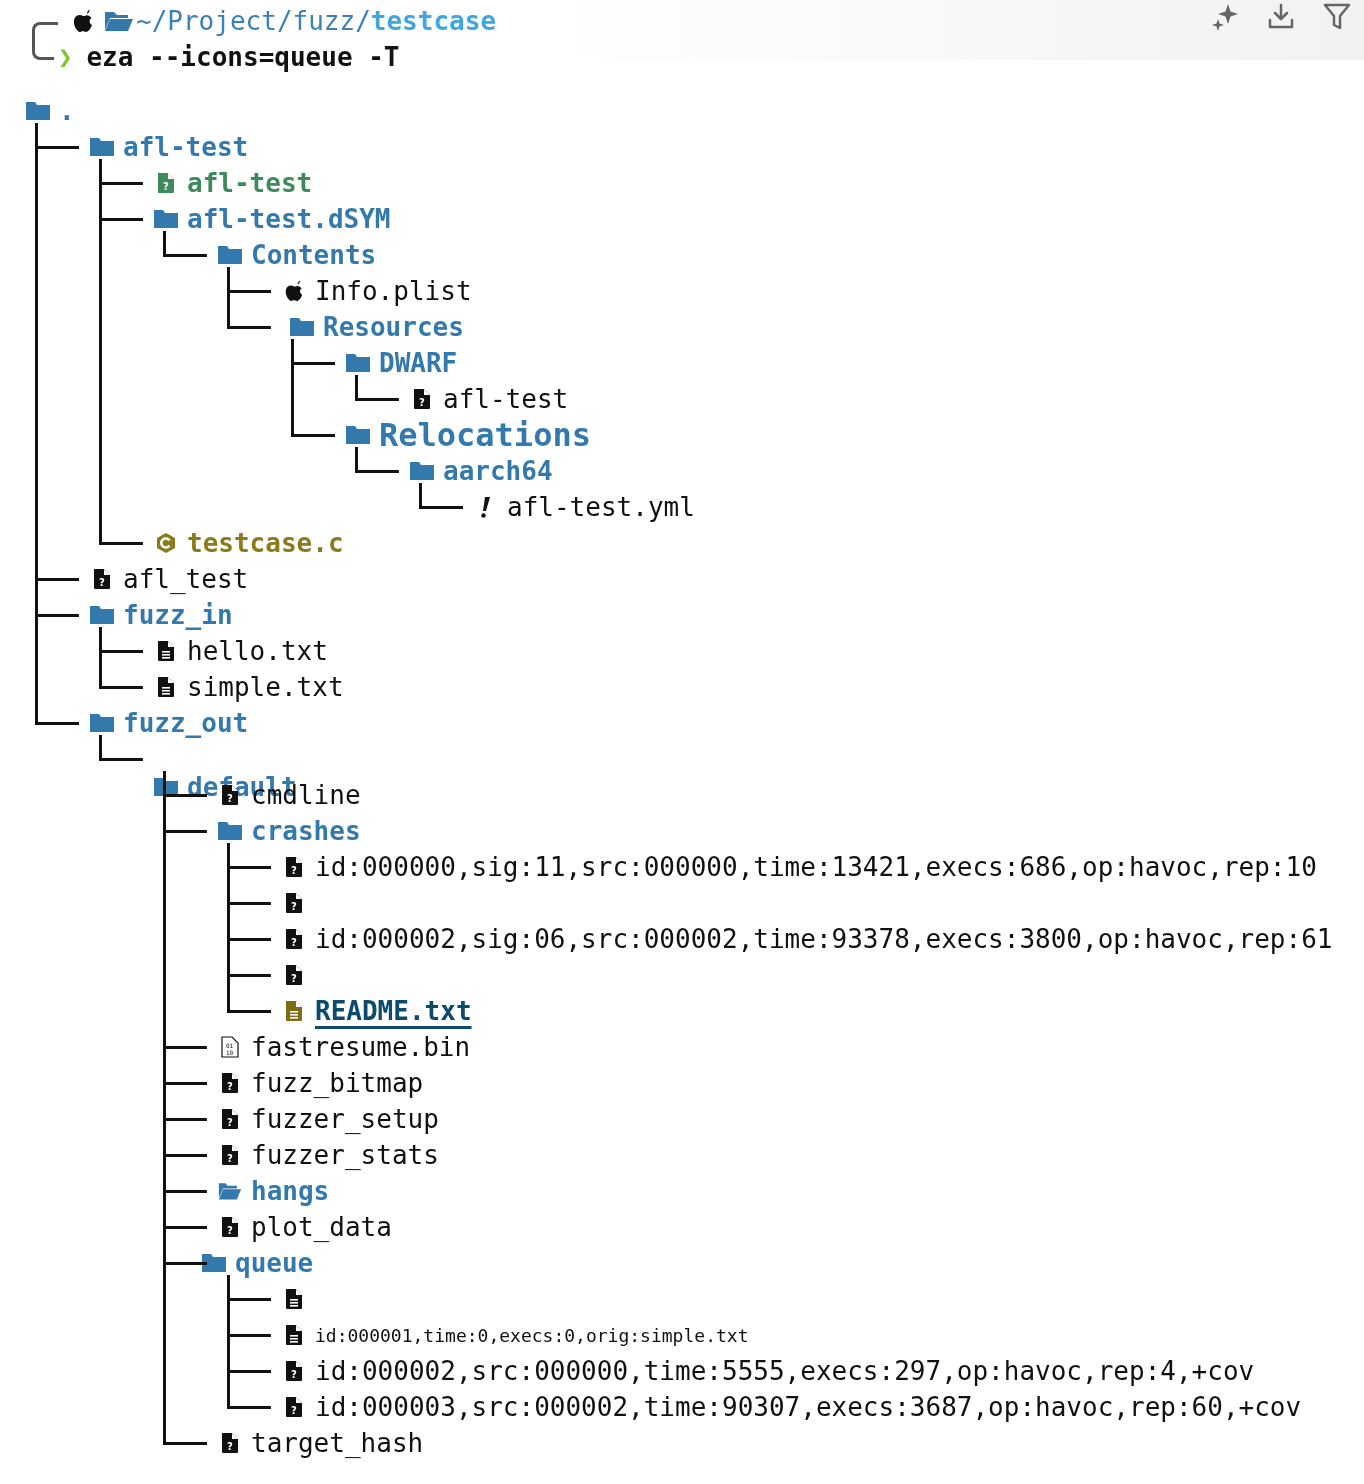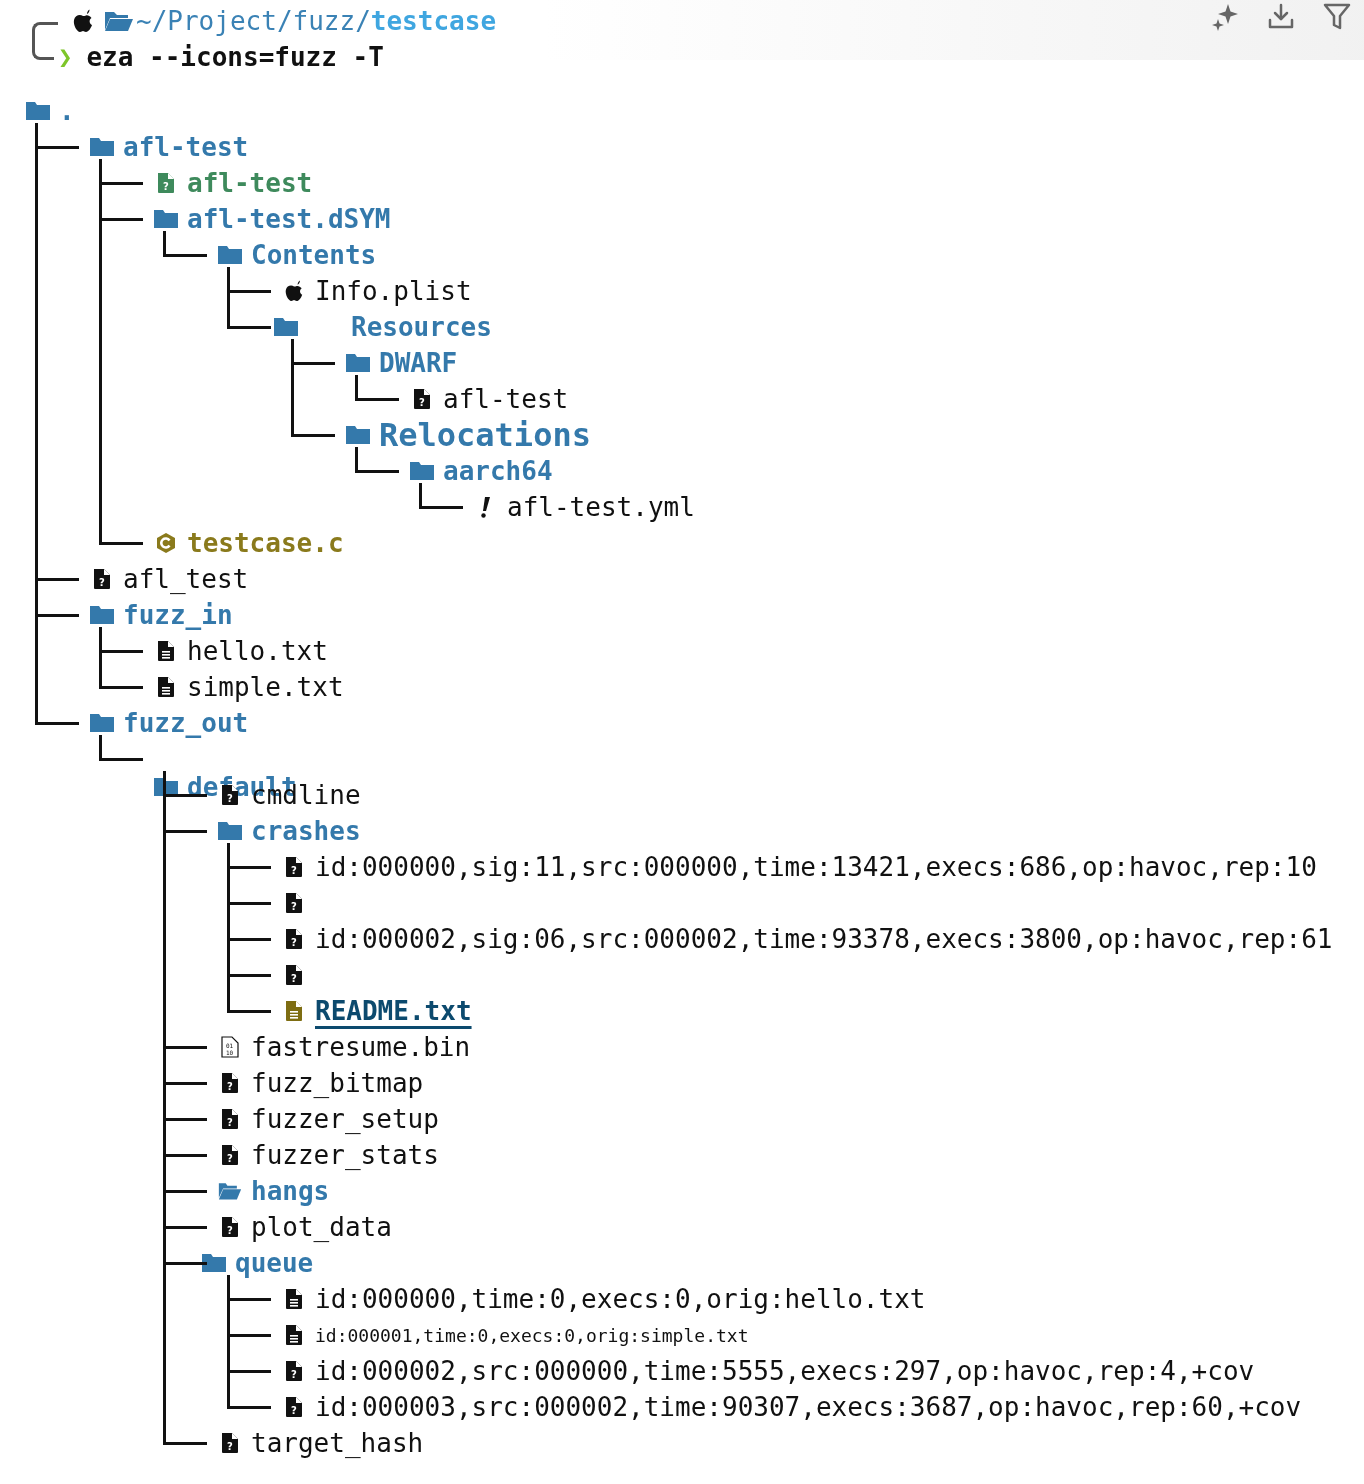--- a/index.html
+++ b/index.html
@@ -66,21 +66,21 @@
     <path d="M11 7 C8 5 3 6 2 11 C1 16 5 23 8 23 C9.5 23 10 22 11 22 C12 22 12.5 23 14 23 C16.5 23 19 19 20 16 C17.5 15 16.5 11 19.5 9 C18 7 15.5 6 14 6.5 C12.5 7 11.5 7.3 11 7 Z" fill="#111"></path>
   </svg>
   <svg width="30" height="24" viewBox="0 0 30 24" style="margin-right:2px">
     <path d="M1 3 H10 L13 6 H24 V9 H6 L1 21 Z" fill="#3479ab"></path>
     <path d="M6 10 H29 L24 22 H1 Z" fill="#3479ab"></path>
   </svg>
   <span class="path-dim">~/Project/fuzz/</span><span class="path-cur">testcase</span>
 </div>
 
 <div class="prompt-line2">
-  <span class="chev">❯</span><span class="cmd">eza --icons=fuzz -T</span>
+  <span class="chev">❯</span><span class="cmd">eza --icons=queue -T</span>
 </div>
 
 <div id="tree">
     <div class="entry" style="left: 26px; top: 93px;">
       <span class="ico">
         <svg width="24" height="20" viewBox="0 0 24 20">
           <path d="M0 1 H9 L11 4 H24 V19 H0 Z" fill="#3479ab"></path>
         </svg>
       </span>
       <span class="dir" style="font-size: 26px;">.</span>
@@ -130,21 +130,21 @@
     <div class="entry" style="left: 282px; top: 273px;">
       <span class="ico">
         <svg width="20" height="22" viewBox="0 0 22 24">
           <path d="M15 5 C15 3 16 1.5 17.5 0.5 C17.6 2.5 16.5 4.5 15 5 Z" fill="#111"></path>
           <path d="M11 7 C8 5 3 6 2 11 C1 16 5 23 8 23 C9.5 23 10 22 11 22 C12 22 12.5 23 14 23 C16.5 23 19 19 20 16 C17.5 15 16.5 11 19.5 9 C18 7 15.5 6 14 6.5 C12.5 7 11.5 7.3 11 7 Z" fill="#111"></path>
         </svg>
       </span>
       <span class="plain" style="font-size: 26px;">Info.plist</span>
     </div>
     <div class="hline" style="left: 227px; top: 290px;"></div>
-    <div class="entry" style="left: 274px; top: 309px; gap: 44px;">
+    <div class="entry" style="left: 290px; top: 309px;">
       <span class="ico">
         <svg width="24" height="20" viewBox="0 0 24 20">
           <path d="M0 1 H9 L11 4 H24 V19 H0 Z" fill="#3479ab"></path>
         </svg>
       </span>
       <span class="dir" style="font-size: 26px;">Resources</span>
     </div>
     <div class="hline" style="left: 227px; top: 326px;"></div>
     <div class="branch" style="left: 291px; top: 339px; height: 97px;"></div>
     <div class="entry" style="left: 346px; top: 345px; justify-content: flex-end;">
@@ -429,21 +429,20 @@
     <div class="entry" style="left: 282px; top: 1281px;">
       <span class="ico">
         <svg width="18" height="22" viewBox="0 0 18 22">
           <path d="M1 1 H11 L17 7 V20 a1 1 0 0 1 -1 1 H2 a1 1 0 0 1 -1 -1 Z" fill="#111"></path>
           <path d="M11 1 V7 H17" fill="#fff"></path>
           <rect x="5" y="11" width="8" height="1.6" fill="#fff"></rect>
           <rect x="5" y="14" width="8" height="1.6" fill="#fff"></rect>
           <rect x="5" y="17" width="8" height="1.6" fill="#fff"></rect>
         </svg>
       </span>
-      <span class="plain" style="font-size: 26px;">id:000000,time:0,execs:0,orig:hello.txt</span>
     </div>
     <div class="hline" style="left: 227px; top: 1298px;"></div>
     <div class="entry" style="left: 282px; top: 1317px;">
       <span class="ico">
         <svg width="18" height="22" viewBox="0 0 18 22">
           <path d="M1 1 H11 L17 7 V20 a1 1 0 0 1 -1 1 H2 a1 1 0 0 1 -1 -1 Z" fill="#111"></path>
           <path d="M11 1 V7 H17" fill="#fff"></path>
           <rect x="5" y="11" width="8" height="1.6" fill="#fff"></rect>
           <rect x="5" y="14" width="8" height="1.6" fill="#fff"></rect>
           <rect x="5" y="17" width="8" height="1.6" fill="#fff"></rect>

